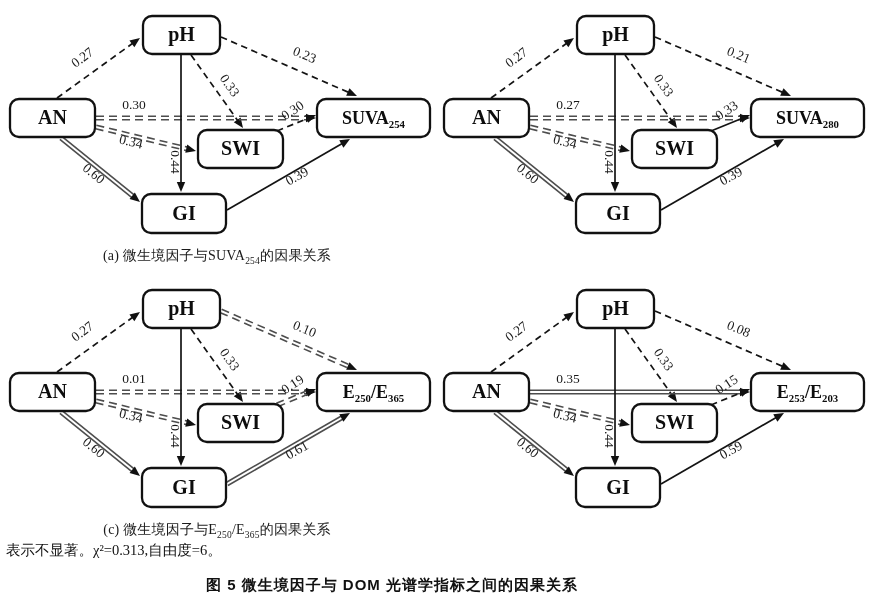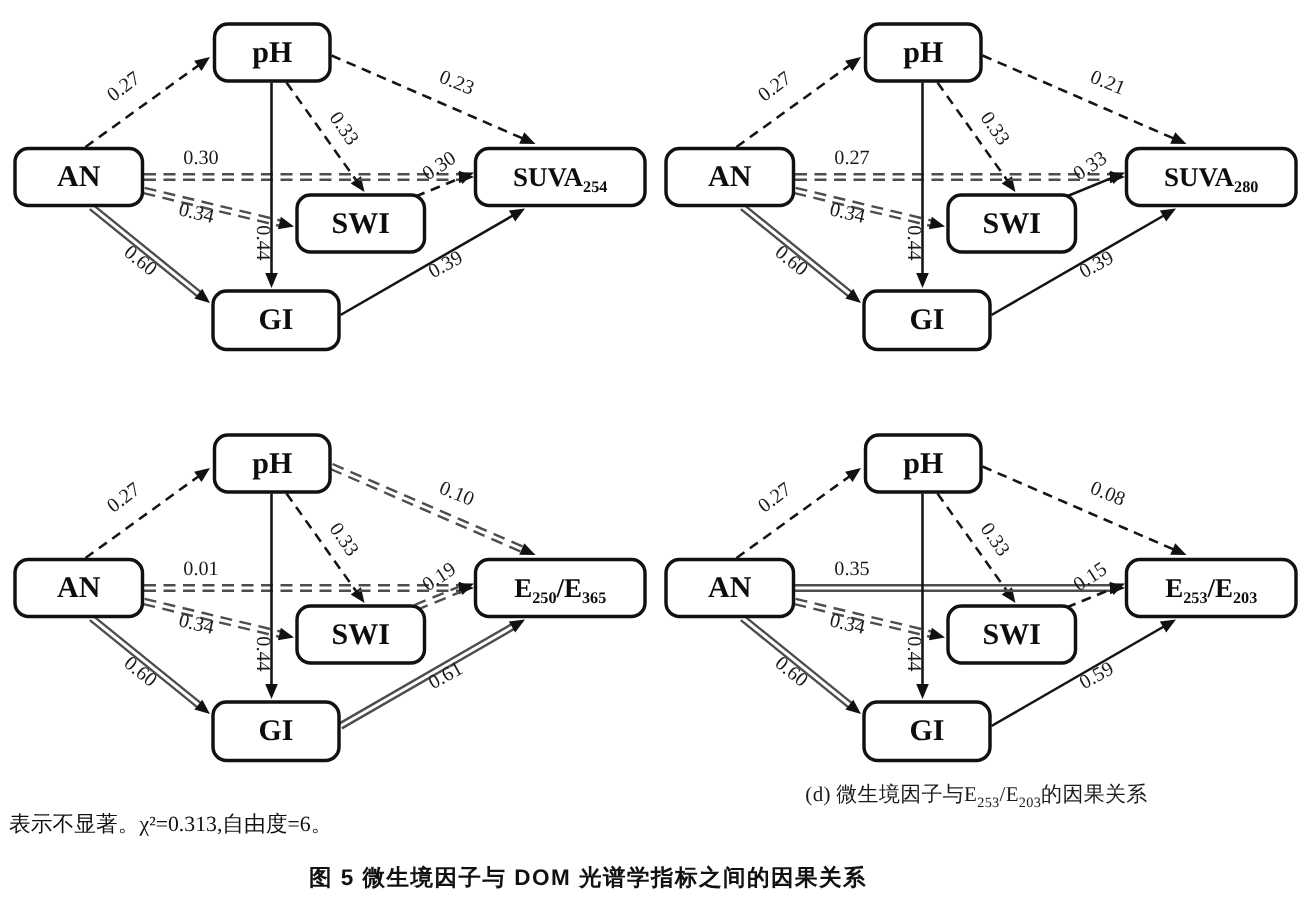--- a/index.html
+++ b/index.html
@@ -94,20 +94,21 @@
         </g>
         <g>
           <rect x="142" y="190" width="84" height="39" rx="9" ry="9" fill="#ffffff" stroke="#111111" stroke-width="2.3"></rect>
           <text x="184" y="215.5" text-anchor="middle" font-size="20" font-weight="bold" fill="#0d0d0d" font-family="&quot;Liberation Serif&quot;,&quot;DejaVu Serif&quot;,serif"><tspan>GI</tspan></text>
         </g>
         <g>
           <rect x="317" y="95" width="113" height="38" rx="9" ry="9" fill="#ffffff" stroke="#111111" stroke-width="2.3"></rect>
           <text x="373.5" y="120" text-anchor="middle" font-size="18" font-weight="bold" fill="#0d0d0d" font-family="&quot;Liberation Serif&quot;,&quot;DejaVu Serif&quot;,serif"><tspan>SUVA</tspan><tspan font-size="10.799999999999999" dy="4">254</tspan></text>
         </g>
       </svg>
+    <div class="caption"><span>(a) 微生境因子与SUVA</span><sub>254</sub><span>的因果关系</span></div>
   </div>
   <div class="panel" style="left:434px;top:4px;">
     <svg width="434" height="240" viewBox="0 0 434 240">
         <g>
           <line x1="57" y1="94" x2="132.70620489458636" y2="39.272622967768896" stroke="#141414" stroke-width="1.7" stroke-dasharray="6.5,4.5"></line>
           <polygon points="140,34 134.35634060116587,43.262241013380695 129.43522583124826,36.45469891499463" fill="#111111"></polygon>
           <text transform="translate(85,57) rotate(-37)" text-anchor="middle" font-size="13.5" fill="#1a1a1a" font-family="&quot;Liberation Serif&quot;,&quot;DejaVu Serif&quot;,serif">0.27</text>
         </g>
         <g>
           <line x1="221" y1="33" x2="348.74347664490233" y2="88.41812589742088" stroke="#141414" stroke-width="1.7" stroke-dasharray="6.5,4.5"></line>
@@ -241,20 +242,21 @@
         </g>
         <g>
           <rect x="142" y="190" width="84" height="39" rx="9" ry="9" fill="#ffffff" stroke="#111111" stroke-width="2.3"></rect>
           <text x="184" y="215.5" text-anchor="middle" font-size="20" font-weight="bold" fill="#0d0d0d" font-family="&quot;Liberation Serif&quot;,&quot;DejaVu Serif&quot;,serif"><tspan>GI</tspan></text>
         </g>
         <g>
           <rect x="317" y="95" width="113" height="38" rx="9" ry="9" fill="#ffffff" stroke="#111111" stroke-width="2.3"></rect>
           <text x="373.5" y="120" text-anchor="middle" font-size="18" font-weight="bold" fill="#0d0d0d" font-family="&quot;Liberation Serif&quot;,&quot;DejaVu Serif&quot;,serif"><tspan>E</tspan><tspan font-size="10.799999999999999" dy="4">250</tspan><tspan dy="-4">/E</tspan><tspan font-size="10.799999999999999" dy="4">365</tspan></text>
         </g>
       </svg>
+    <div class="caption"><span>(c) 微生境因子与E</span><sub>250</sub><span>/E</span><sub>365</sub><span>的因果关系</span></div>
   </div>
   <div class="panel" style="left:434px;top:278px;">
     <svg width="434" height="240" viewBox="0 0 434 240">
         <g>
           <line x1="57" y1="94" x2="132.70620489458636" y2="39.272622967768896" stroke="#141414" stroke-width="1.7" stroke-dasharray="6.5,4.5"></line>
           <polygon points="140,34 134.35634060116587,43.262241013380695 129.43522583124826,36.45469891499463" fill="#111111"></polygon>
           <text transform="translate(85,57) rotate(-37)" text-anchor="middle" font-size="13.5" fill="#1a1a1a" font-family="&quot;Liberation Serif&quot;,&quot;DejaVu Serif&quot;,serif">0.27</text>
         </g>
         <g>
           <line x1="221" y1="33" x2="348.74347664490233" y2="88.41812589742088" stroke="#141414" stroke-width="1.7" stroke-dasharray="6.5,4.5"></line>
@@ -313,21 +315,20 @@
         </g>
         <g>
           <rect x="142" y="190" width="84" height="39" rx="9" ry="9" fill="#ffffff" stroke="#111111" stroke-width="2.3"></rect>
           <text x="184" y="215.5" text-anchor="middle" font-size="20" font-weight="bold" fill="#0d0d0d" font-family="&quot;Liberation Serif&quot;,&quot;DejaVu Serif&quot;,serif"><tspan>GI</tspan></text>
         </g>
         <g>
           <rect x="317" y="95" width="113" height="38" rx="9" ry="9" fill="#ffffff" stroke="#111111" stroke-width="2.3"></rect>
           <text x="373.5" y="120" text-anchor="middle" font-size="18" font-weight="bold" fill="#0d0d0d" font-family="&quot;Liberation Serif&quot;,&quot;DejaVu Serif&quot;,serif"><tspan>E</tspan><tspan font-size="10.799999999999999" dy="4">253</tspan><tspan dy="-4">/E</tspan><tspan font-size="10.799999999999999" dy="4">203</tspan></text>
         </g>
       </svg>
-    <div class="caption"><span>(d) 微生境因子与E</span><sub>253</sub><span>/E</span><sub>203</sub><span>的因果关系</span></div>
   </div>
 
   <div class="note">
     <div class="l2">表示不显著。χ²=0.313,自由度=6。</div>
   </div>
 
   <div class="fig-title">图 5  微生境因子与 DOM 光谱学指标之间的因果关系</div>
 </div>
 
 </body></html>

